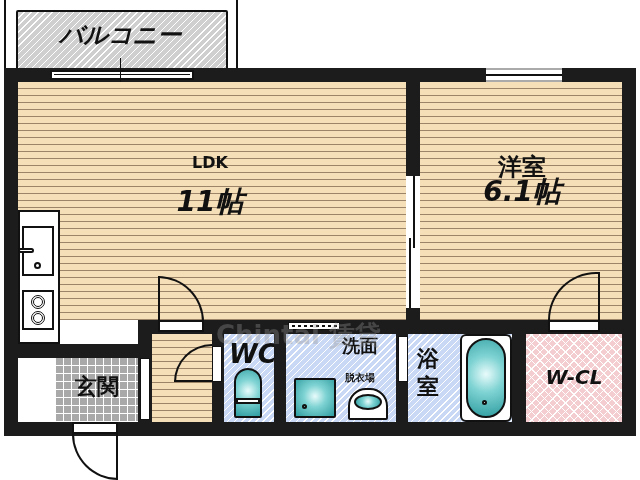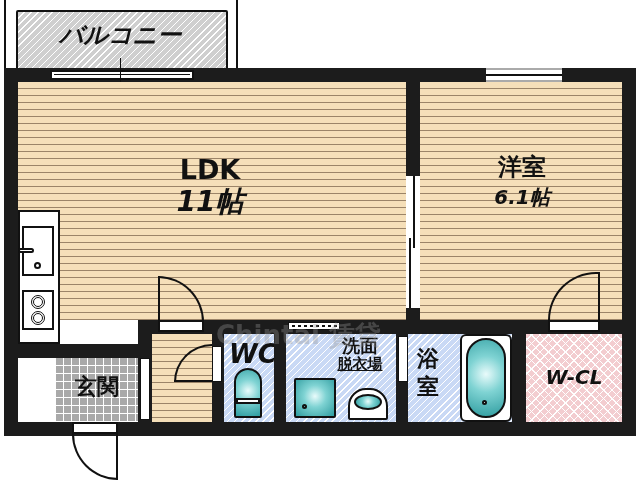--- a/index.html
+++ b/index.html
@@ -61,21 +61,21 @@
 <div class="abs wall" style="left:4px;top:68px;width:14px;height:368px;"></div>
 <div class="abs wall" style="left:622px;top:68px;width:14px;height:368px;"></div>
 <div class="abs wall" style="left:4px;top:422px;width:632px;height:14px;"></div>
 
 <div class="abs white" style="left:50px;top:70px;width:144px;height:10px;border:2px solid #111;">
   <div class="abs" style="left:2px;top:2px;width:136px;height:1px;background:#111;"></div>
 </div>
 <div class="abs" style="left:120px;top:58px;width:1px;height:36px;background:#111;"></div>
 
 <div class="abs wood" style="left:18px;top:82px;width:388px;height:238px;"></div>
-<div class="abs label" style="left:160px;top:154px;width:100px;font-size:27px;">LDK</div>
+<div class="abs label" style="left:160px;top:154px;width:100px;font-size:16px;">LDK</div>
 <div class="abs label" style="left:160px;top:186px;width:100px;font-size:28px;font-style:italic;">11帖</div>
 
 <div class="abs white" style="left:18px;top:210px;width:42px;height:134px;border:2px solid #111;"></div>
 <div class="abs white" style="left:22px;top:226px;width:32px;height:50px;border:2px solid #111;">
   <div class="abs" style="left:-6px;top:20px;width:16px;height:5px;border:2px solid #111;border-radius:3px;background:#fff;"></div>
   <div class="abs" style="left:10px;top:34px;width:7px;height:7px;border:2px solid #111;border-radius:50%;"></div>
 </div>
 <div class="abs white" style="left:22px;top:290px;width:32px;height:40px;border:2px solid #111;">
   <div class="abs" style="left:7px;top:3px;width:14px;height:14px;border:3px double #111;border-radius:50%;"></div>
   <div class="abs" style="left:7px;top:19px;width:14px;height:14px;border:3px double #111;border-radius:50%;"></div>
@@ -86,21 +86,21 @@
   <div class="abs" style="left:5px;top:0px;width:2px;height:72px;background:#111;"></div>
   <div class="abs" style="left:1px;top:62px;width:2px;height:72px;background:#111;"></div>
 </div>
 <div class="abs wall" style="left:406px;top:308px;width:14px;height:14px;"></div>
 
 <div class="abs wood" style="left:420px;top:82px;width:202px;height:238px;"></div>
 <div class="abs white" style="left:486px;top:68px;width:76px;height:14px;border-top:2px solid #aaa;border-bottom:2px solid #aaa;">
   <div class="abs" style="left:0px;top:4px;width:76px;height:2px;background:#111;"></div>
 </div>
 <div class="abs label" style="left:472px;top:154px;width:100px;font-size:24px;">洋室</div>
-<div class="abs label" style="left:472px;top:186px;width:100px;font-size:20px;font-style:italic;">6.1帖</div>
+<div class="abs label" style="left:472px;top:176px;width:100px;font-size:28px;font-style:italic;">6.1帖</div>
 
 <div class="abs wall" style="left:140px;top:320px;width:482px;height:14px;"></div>
 <div class="abs wall" style="left:18px;top:344px;width:130px;height:14px;"></div>
 
 <div class="abs" style="left:158px;top:276px;width:46px;height:46px;border-top:2px solid #111;border-left:2px solid #111;border-right:2px solid #111;border-top-right-radius:46px;"></div>
 <div class="abs white" style="left:158px;top:320px;width:46px;height:12px;border:2px solid #111;"></div>
 
 <div class="abs" style="left:548px;top:272px;width:52px;height:48px;border-top:2px solid #111;border-left:2px solid #111;border-right:2px solid #111;border-top-left-radius:52px;"></div>
 <div class="abs white" style="left:548px;top:320px;width:52px;height:12px;border:2px solid #111;"></div>
 
@@ -118,21 +118,21 @@
 <div class="abs white" style="left:212px;top:346px;width:10px;height:36px;border:1px solid #111;"></div>
 <div class="abs" style="left:174px;top:344px;width:38px;height:38px;border-bottom:2px solid #111;border-left:2px solid #111;border-top:2px solid #111;border-top-left-radius:38px;border-bottom-left-radius:0;"></div>
 <div class="abs label" style="left:224px;top:340px;width:58px;font-size:26px;font-style:italic;">WC</div>
 <div class="abs teal" style="left:234px;top:368px;width:28px;height:50px;border-radius:14px 14px 2px 2px;"></div>
 <div class="abs white" style="left:236px;top:398px;width:24px;height:6px;border:2px solid #111;"></div>
 
 <div class="abs wall" style="left:274px;top:334px;width:12px;height:88px;"></div>
 <div class="abs blue" style="left:286px;top:334px;width:110px;height:88px;"></div>
 <div class="abs white" style="left:288px;top:322px;width:52px;height:8px;border:1px solid #111;background-image:repeating-linear-gradient(to right,#fff 0,#fff 3px,#111 3px,#111 6px);background-size:100% 2px;background-repeat:repeat-x;background-position:0 2px;"></div>
 <div class="abs label" style="left:330px;top:336px;width:60px;font-size:18px;">洗面</div>
-<div class="abs label" style="left:326px;top:356px;width:68px;font-size:15px;text-decoration:underline;">脱衣場</div>
+<div class="abs label" style="left:326px;top:372px;width:68px;font-size:10px;">脱衣場</div>
 <div class="abs teal" style="left:294px;top:378px;width:42px;height:40px;border-radius:2px;">
   <div class="abs" style="left:6px;top:24px;width:5px;height:5px;border:2px solid #111;border-radius:50%;"></div>
 </div>
 <div class="abs white" style="left:348px;top:388px;width:40px;height:32px;border:2px solid #111;border-radius:18px 18px 2px 2px;">
   <div class="abs teal" style="left:4px;top:4px;width:28px;height:16px;border-radius:50%;"></div>
 </div>
 
 <div class="abs wall" style="left:396px;top:334px;width:12px;height:88px;"></div>
 <div class="abs white" style="left:398px;top:336px;width:10px;height:46px;border:1px solid #111;"></div>
 <div class="abs" style="left:408px;top:338px;width:0;height:0;border-top:7px solid transparent;border-bottom:7px solid transparent;border-left:8px solid #111;"></div>

